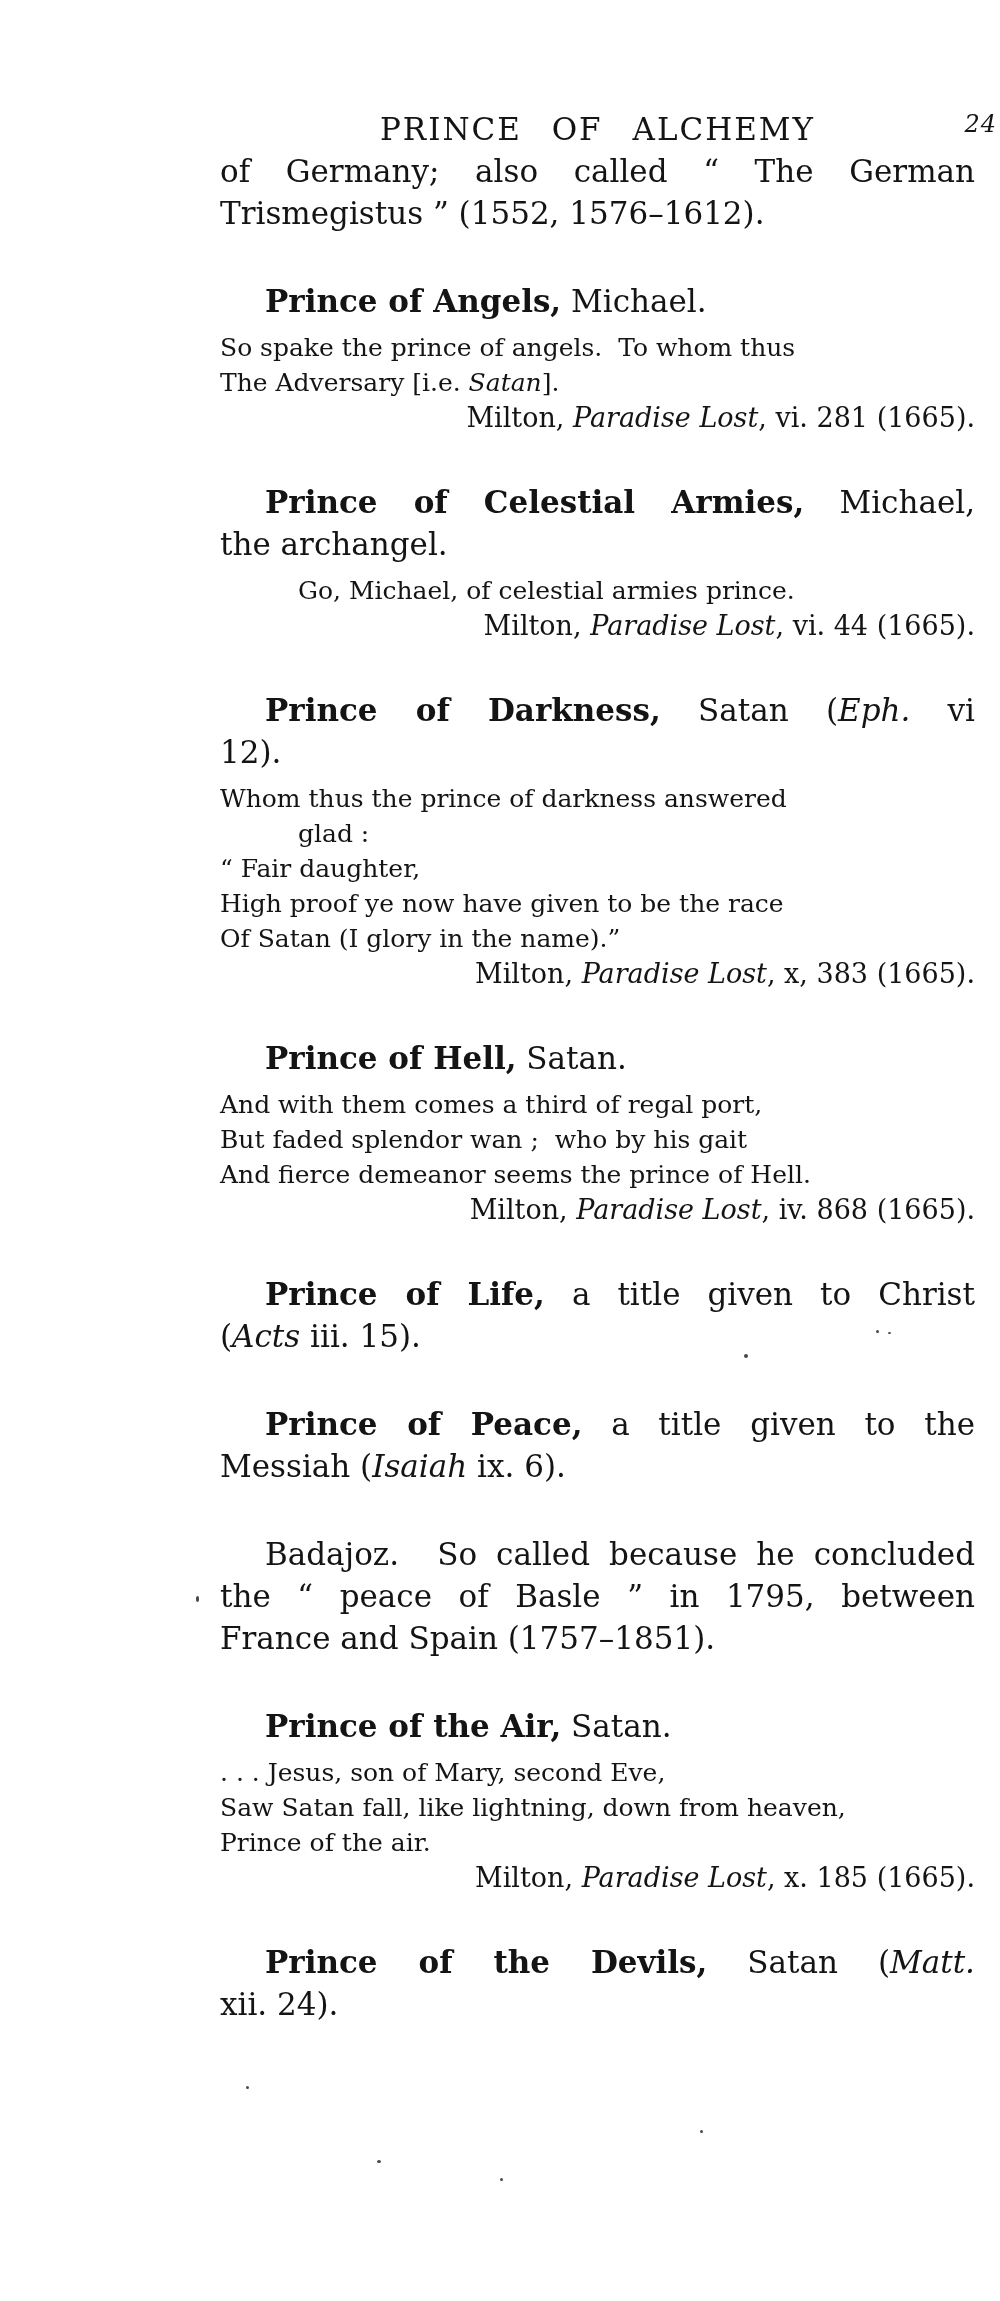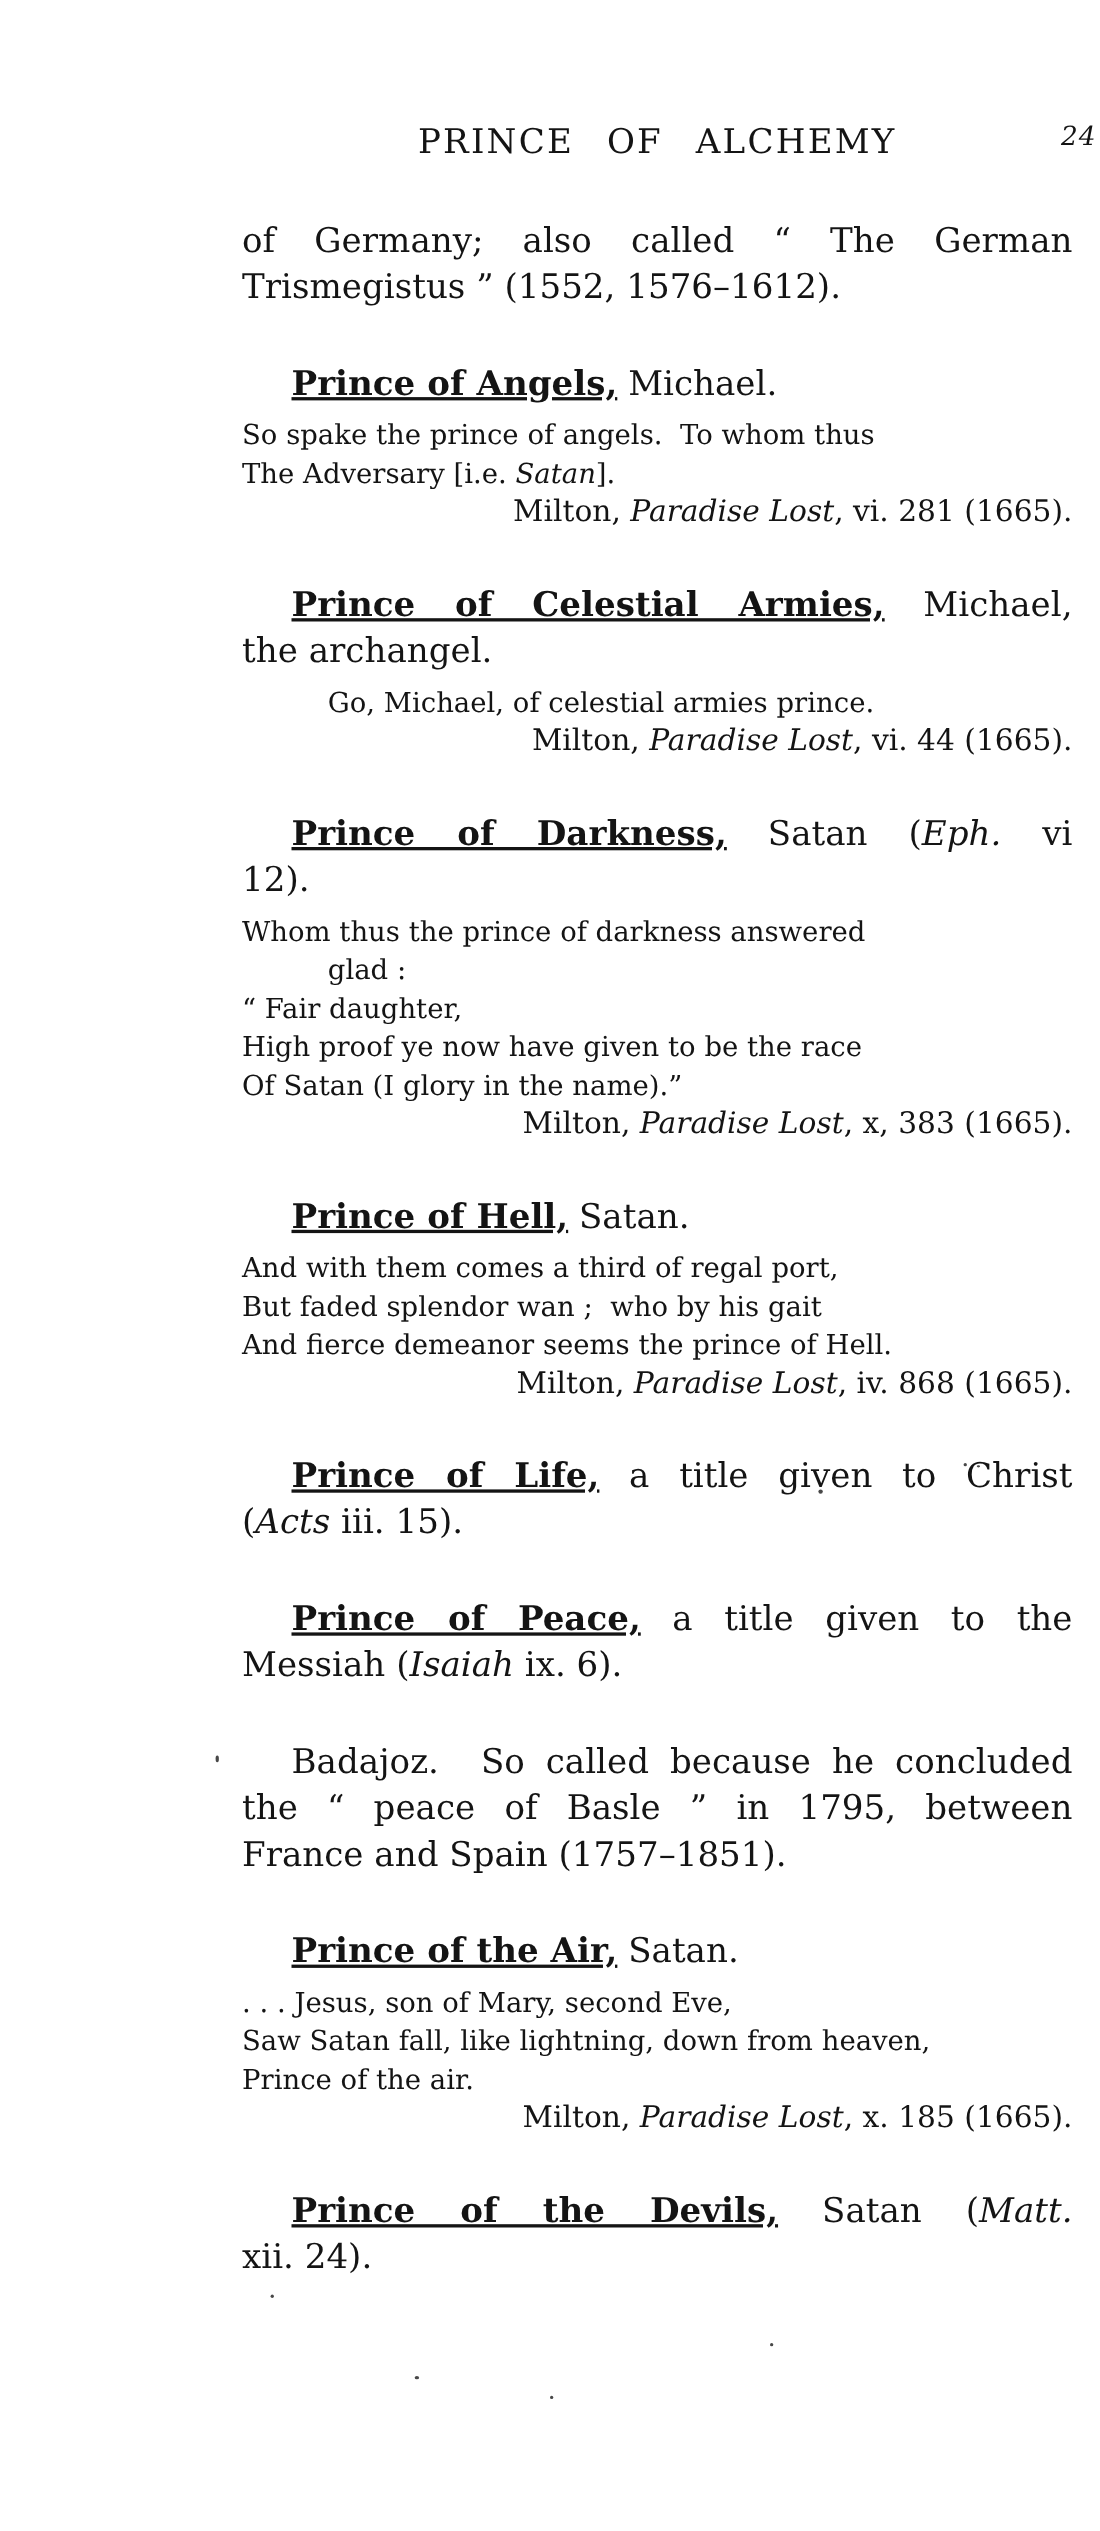--- a/index.html
+++ b/index.html
@@ -35,39 +35,39 @@
     right: 3px;
     font-size: 24px;
     line-height: 42px;
     letter-spacing: 1px;
     font-style: italic;
   }
   .para, .heading {
     font-size: 31px;
     line-height: 42px;
   }
-  .para { margin-top: 48px; }
+  .para { }
   .entry { margin-top: 46px; }
   .heading .line:first-child { text-indent: 45px; }
   .line { white-space: pre-wrap; }
   .fill { text-align: justify; text-align-last: justify; }
   .quote {
     margin-top: 8px;
     font-size: 25px;
     line-height: 35px;
   }
   .qline.ind { padding-left: 78px; }
   .attribution {
     font-size: 27px;
     line-height: 35px;
     text-align: right;
     margin-bottom: 16px;
   }
   .s-n { font-style: normal; font-weight: normal; }
-  .s-b { font-weight: bold; text-decoration: underline; }
+  .s-b { font-weight: bold; }
   .s-i { font-style: italic; }
   .speck { position: absolute; background: #1a1a1a; border-radius: 50%; opacity: .8; }
 </style>
 </head>
 <body>
 
 <div class="page">
   <div class="page-number">24</div>
   <div class="content">
     <div class="running-head">PRINCE OF ALCHEMY</div>

